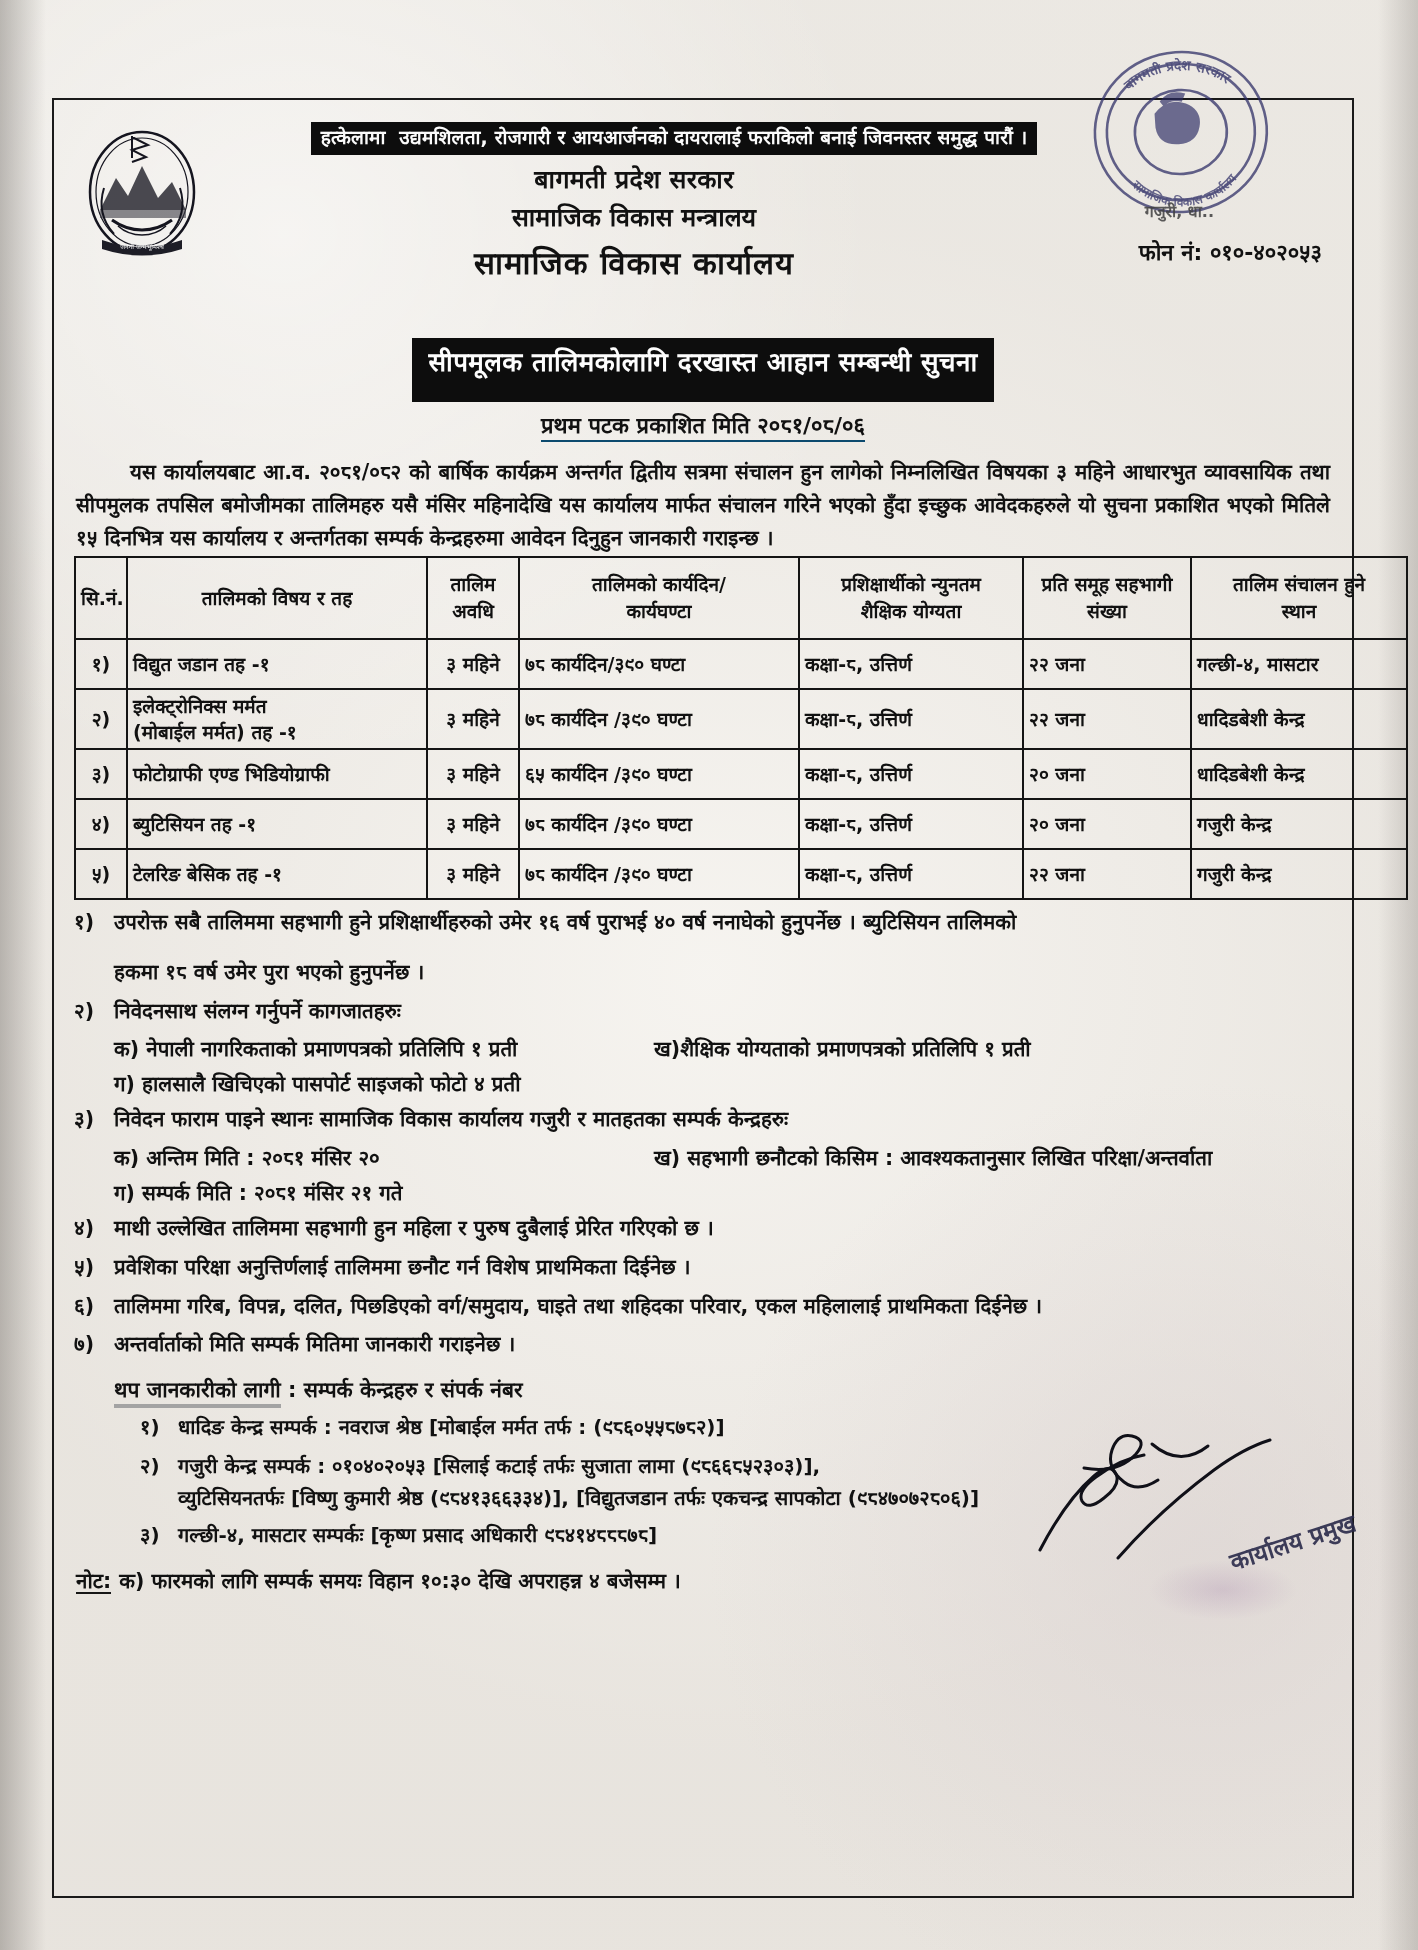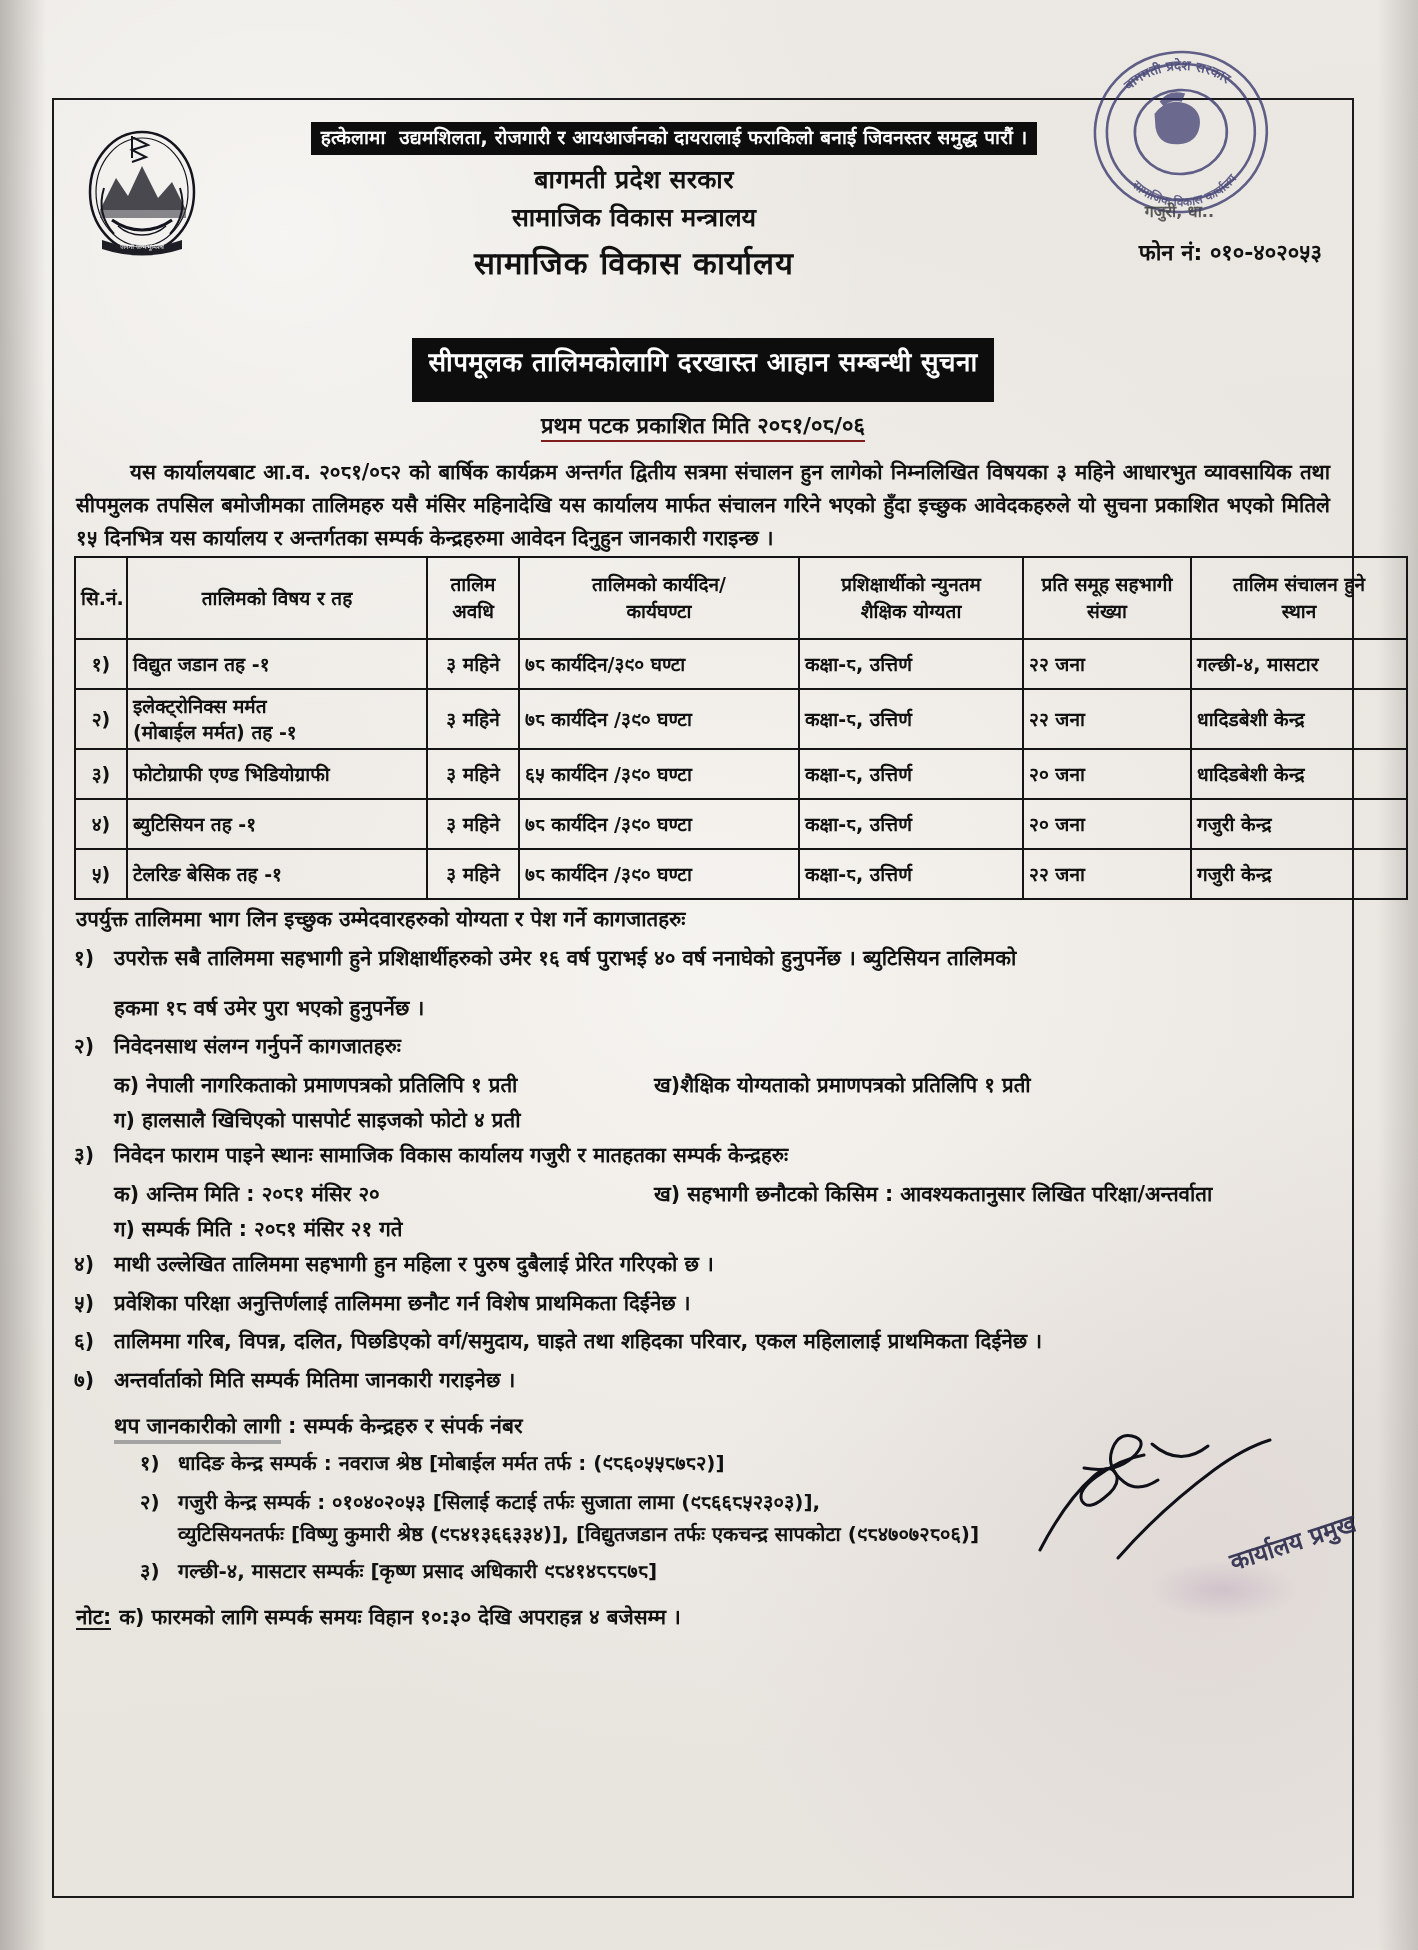--- a/index.html
+++ b/index.html
@@ -160,21 +160,21 @@
     font-size: 26px;
     font-weight: bold;
     padding: 5px 16px 23px 16px;
     letter-spacing: 0.4px;
   }
   .pub-date-wrap { text-align: center; margin-top: 7px; }
   .pub-date {
     display: inline-block;
     font-size: 22px;
     font-weight: bold;
-    border-bottom: 2px solid #7f1d1d;
+    border-bottom: 2px solid #0c4a6e;
     padding-bottom: 1px;
   }
 
   
   .intro {
     margin: 14px 2px 0 2px;
     font-size: 20.5px;
     line-height: 1.62;
     text-align: justify;
     text-indent: 54px;
@@ -497,21 +497,20 @@
           <td class="td-l">टेलरिङ बेसिक तह -१</td>
           <td class="td-c">३ महिने</td>
           <td class="td-l">७८ कार्यदिन /३९० घण्टा</td>
           <td class="td-l">कक्षा-८, उत्तिर्ण</td>
           <td class="td-l">२२ जना</td>
           <td class="td-l">गजुरी केन्द्र</td>
         </tr>
       </tbody>
     </table>
 
-    <div class="after-table">उपर्युक्त तालिममा भाग लिन इच्छुक उम्मेदवारहरुको योग्यता र पेश गर्ने कागजातहरुः</div>
 
     <div>
 
       <div class="li-row">
         <div class="li-marker">१)</div>
         <div class="li-body">उपरोक्त सबै तालिममा सहभागी हुने प्रशिक्षार्थीहरुको उमेर १६ वर्ष पुराभई ४० वर्ष ननाघेको हुनुपर्नेछ ।  ब्युटिसियन तालिमको</div>
       </div>
       <div class="li-cont">हकमा १८ वर्ष उमेर पुरा भएको हुनुपर्नेछ ।</div>
 
       <div class="li-row">

